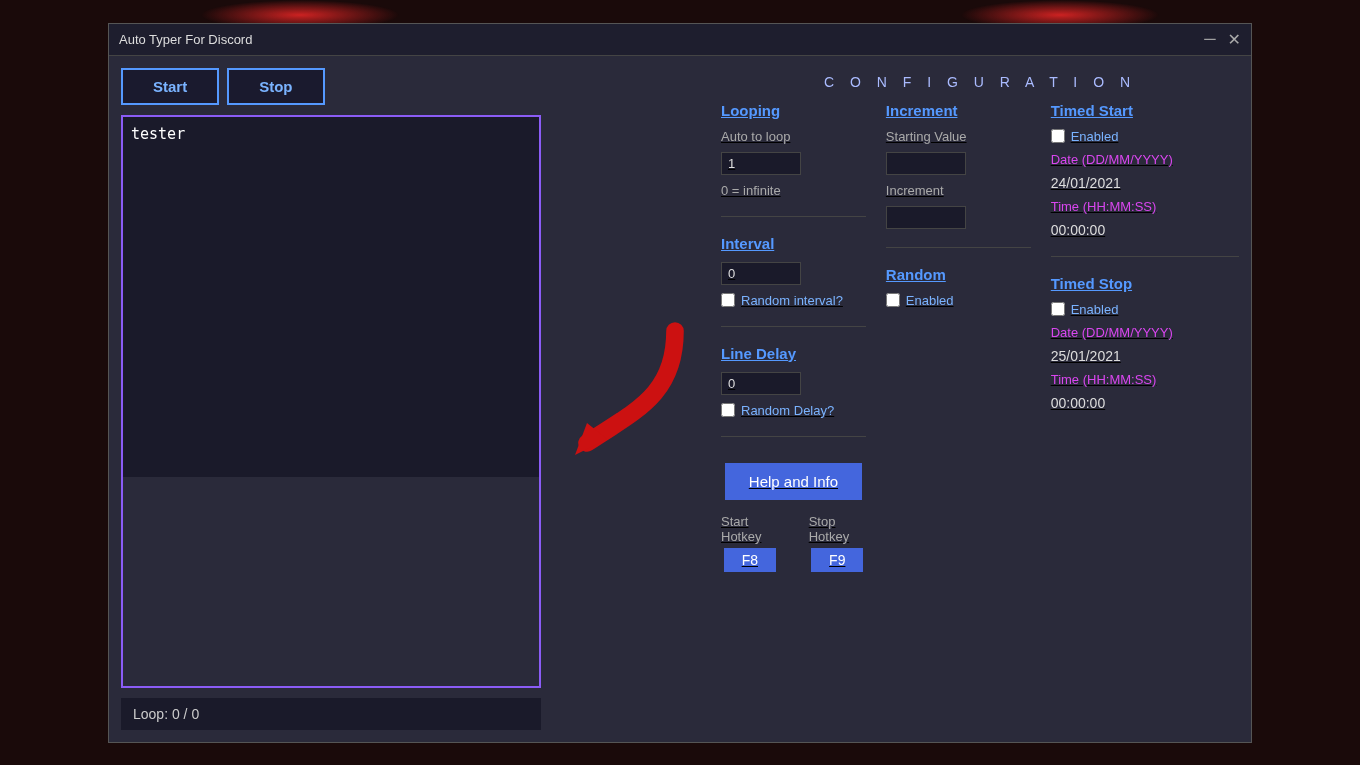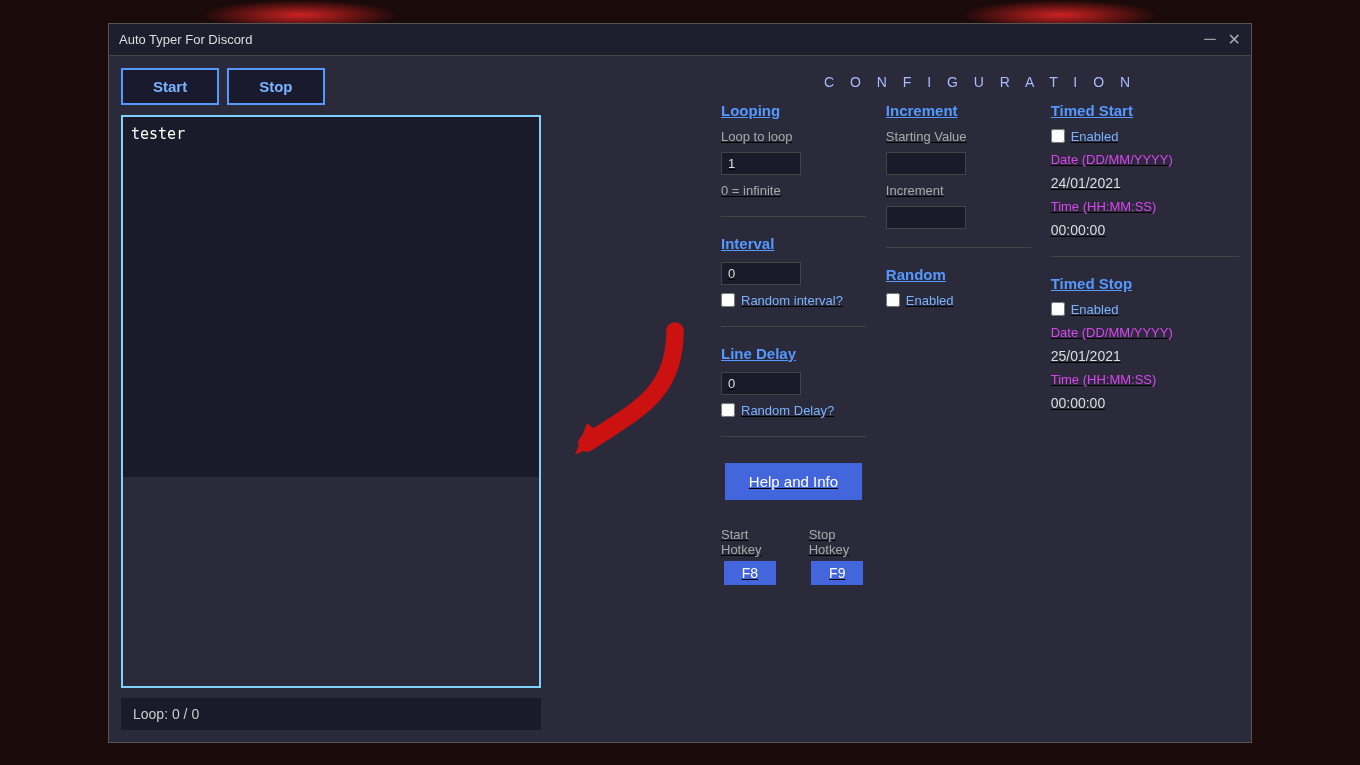--- a/index.html
+++ b/index.html
@@ -76,21 +76,21 @@
       padding: 8px 30px;
       font-size: 15px;
       font-weight: bold;
       border: 2px solid #5599ff;
       background: #1a1a2e;
       color: #7ab3ff;
       cursor: pointer;
     }
 
     .text-area-wrapper {
-      border: 2px solid #7dd3fc;
+      border: 2px solid #8b5cf6;
       flex: 1;
     }
 
     .text-input {
       width: 100%;
       height: 360px;
       background: #1a1a2a;
       color: #fff;
       border: none;
       padding: 8px;
@@ -196,21 +196,21 @@
       padding: 10px 24px;
       font-size: 15px;
       cursor: pointer;
       margin-top: 8px;
       align-self: center;
     }
 
     .hotkey-row {
       display: flex;
       gap: 30px;
-      margin-top: 19px;
+      margin-top: 6px;
       justify-content: flex-end;
     }
 
     .hotkey-group {
       display: flex;
       flex-direction: column;
       align-items: center;
       gap: 4px;
     }
 
@@ -312,21 +312,21 @@
       </svg>
     </div>
 
     <div class="config-panel">
       <div class="config-title">C O N F I G U R A T I O N</div>
 
       <div class="config-grid">
 
         <div class="config-col">
           <div class="section-header">Looping</div>
-          <div class="section-label">Loop to loop</div>
+          <div class="section-label">Auto to loop</div>
           <input class="config-input" style="width: 80px;" value="1">
           <div class="section-label">0 = infinite</div>
 
           <hr class="divider-line">
 
           <div class="section-header">Interval</div>
           <input class="config-input" style="width: 80px;" value="0">
           <div class="checkbox-row">
             <input type="checkbox" style="">
             <span>Random interval?</span>

